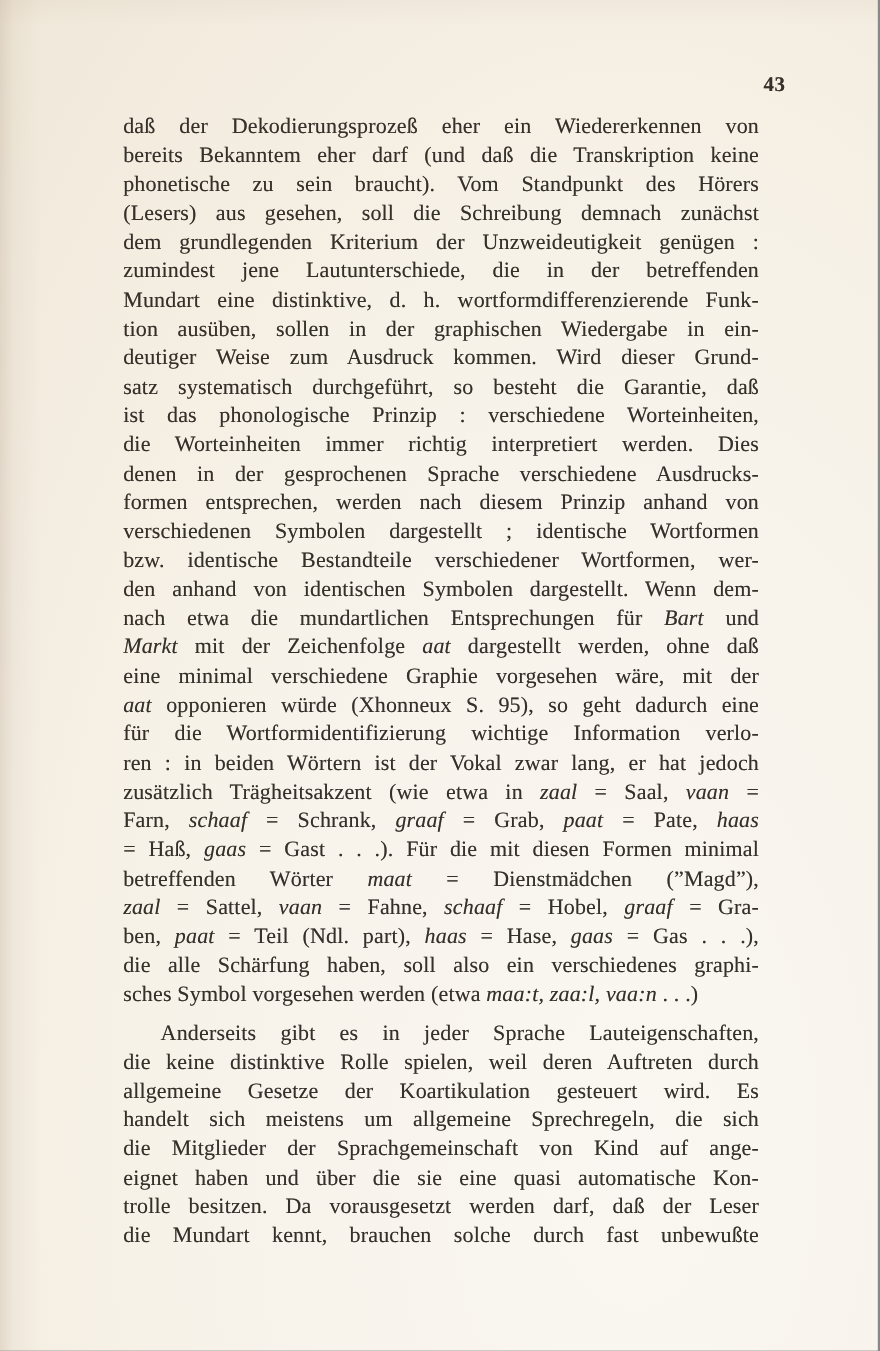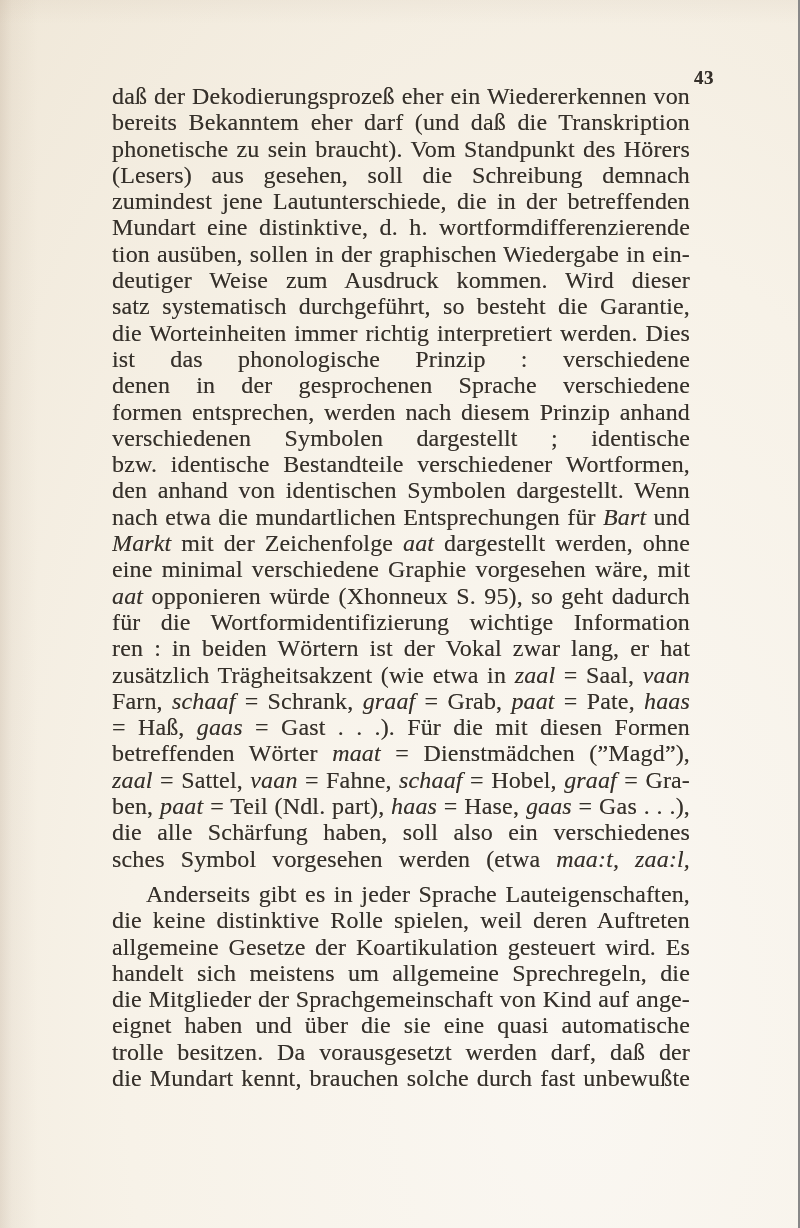--- a/index.html
+++ b/index.html
@@ -25,24 +25,24 @@
     left: 112px;
     width: 602px;
     text-align: right;
     font-size: 19px;
     font-weight: 700;
     letter-spacing: 0.5px;
     text-shadow: 0 0 0.6px rgba(53,48,42,0.55);
   }
   .text-block {
     position: absolute;
-    top: 83px;
+    top: 102px;
     left: 112px;
     width: 578px;
-    font-size: 24px;
+    font-size: 20px;
     line-height: 26.3px;
     letter-spacing: 0.15px;
     text-shadow: 0 0 0.6px rgba(53,48,42,0.5);
   }
   .paragraph + .paragraph {
     margin-top: 9px;
   }
   .line {
     height: 26.3px;
     overflow: hidden;
@@ -65,27 +65,28 @@
 <body>
 
 <div class="page">
   <div class="page-number">43</div>
   <div class="text-block">
       <div class="paragraph">
         <div class="line"><span class="roman">daß der Dekodierungsprozeß eher ein Wiedererkennen von</span></div>
         <div class="line"><span class="roman">bereits Bekanntem eher darf (und daß die Transkription keine</span></div>
         <div class="line"><span class="roman">phonetische zu sein braucht). Vom Standpunkt des Hörers</span></div>
         <div class="line"><span class="roman">(Lesers) aus gesehen, soll die Schreibung demnach zunächst</span></div>
+        <div class="line"><span class="roman">dem grundlegenden Kriterium der Unzweideutigkeit genügen :</span></div>
         <div class="line"><span class="roman">zumindest jene Lautunterschiede, die in der betreffenden</span></div>
         <div class="line"><span class="roman">Mundart eine distinktive, d. h. wortformdifferenzierende Funk-</span></div>
         <div class="line"><span class="roman">tion ausüben, sollen in der graphischen Wiedergabe in ein-</span></div>
         <div class="line"><span class="roman">deutiger Weise zum Ausdruck kommen. Wird dieser Grund-</span></div>
         <div class="line"><span class="roman">satz systematisch durchgeführt, so besteht die Garantie, daß</span></div>
+        <div class="line"><span class="roman">ist das phonologische Prinzip : verschiedene Worteinheiten,</span></div>
         <div class="line"><span class="roman">die Worteinheiten immer richtig interpretiert werden. Dies</span></div>
-        <div class="line"><span class="roman">ist das phonologische Prinzip : verschiedene Worteinheiten,</span></div>
         <div class="line"><span class="roman">denen in der gesprochenen Sprache verschiedene Ausdrucks-</span></div>
         <div class="line"><span class="roman">formen entsprechen, werden nach diesem Prinzip anhand von</span></div>
         <div class="line"><span class="roman">verschiedenen Symbolen dargestellt ; identische Wortformen</span></div>
         <div class="line"><span class="roman">bzw. identische Bestandteile verschiedener Wortformen, wer-</span></div>
         <div class="line"><span class="roman">den anhand von identischen Symbolen dargestellt. Wenn dem-</span></div>
         <div class="line"><span class="roman">nach etwa die mundartlichen Entsprechungen für </span><span class="italic">Bart</span><span class="roman"> und</span></div>
         <div class="line"><span class="italic">Markt</span><span class="roman"> mit der Zeichenfolge </span><span class="italic">aat</span><span class="roman"> dargestellt werden, ohne daß</span></div>
         <div class="line"><span class="roman">eine minimal verschiedene Graphie vorgesehen wäre, mit der</span></div>
         <div class="line"><span class="italic">aat</span><span class="roman"> opponieren würde (Xhonneux S. 95), so geht dadurch eine</span></div>
         <div class="line"><span class="roman">für die Wortformidentifizierung wichtige Information verlo-</span></div>

